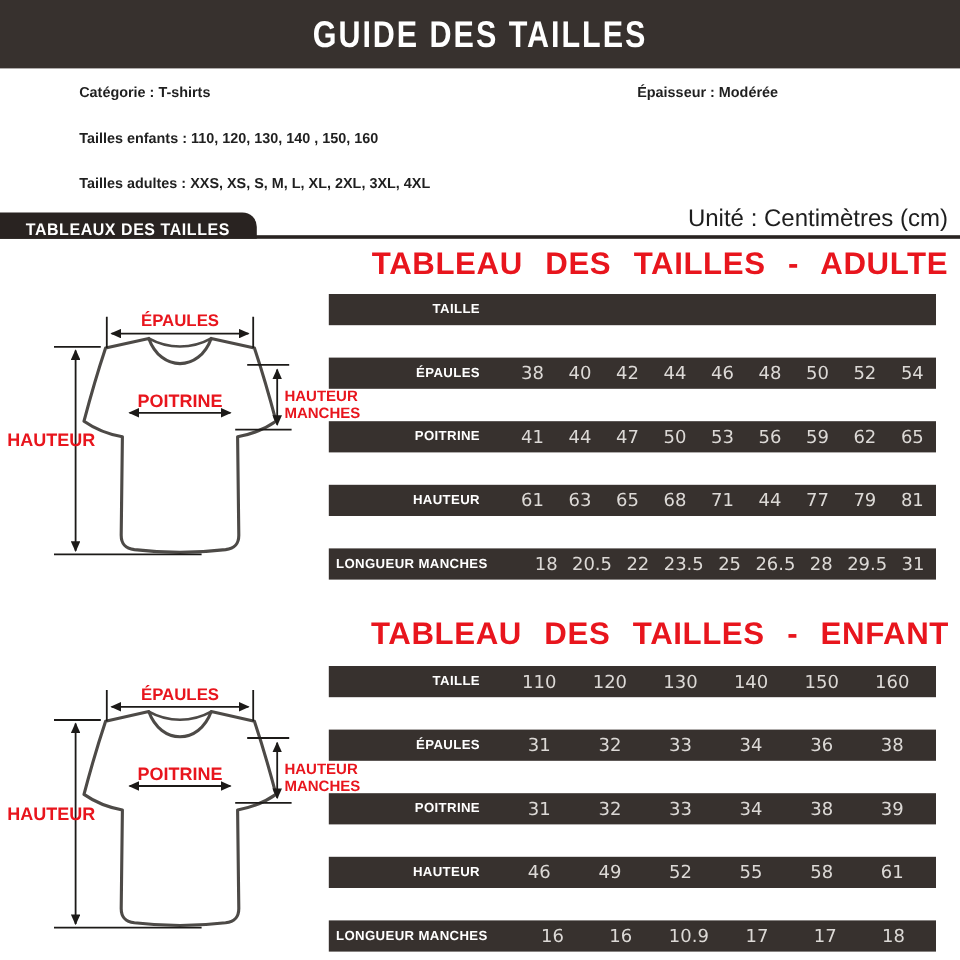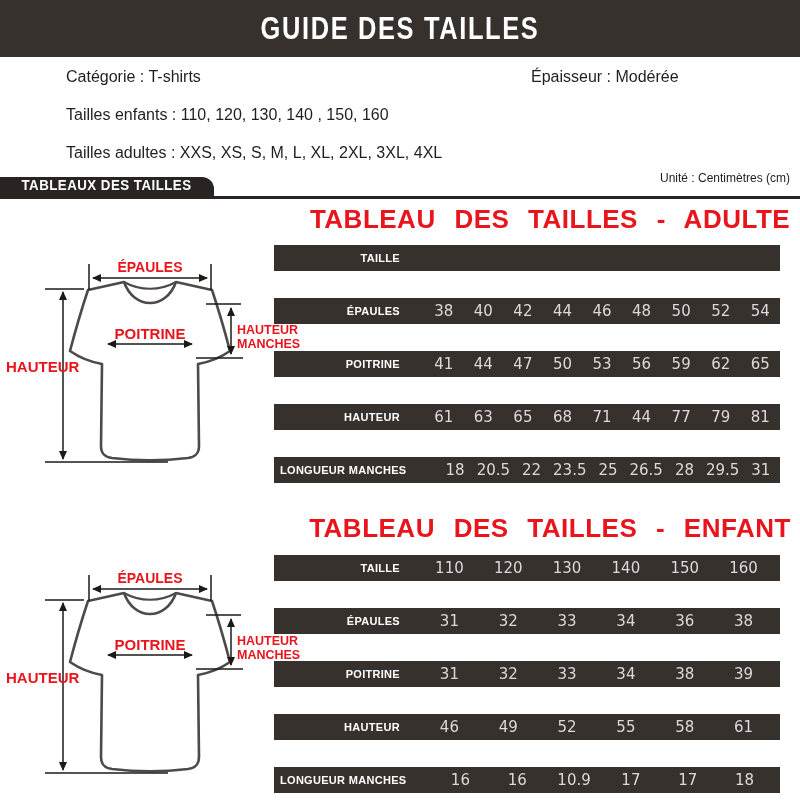--- a/index.html
+++ b/index.html
@@ -11,30 +11,30 @@
   .abs{position:absolute}
 
   
   .header-bar{left:0;top:0;width:800px;height:57px;background:var(--dark);
     display:flex;align-items:center;justify-content:center}
   .header-title{color:#fff;font-size:31px;font-weight:bold;letter-spacing:2px;
     transform:scaleX(.82);white-space:nowrap}
 
   
   .info-col{display:flex;flex-direction:column}
-  .info-line{font-size:16px;font-weight:normal;color:#1f1f1f;line-height:22px;
+  .info-line{font-size:12px;font-weight:bold;color:#1f1f1f;line-height:22px;
     height:38px;white-space:nowrap}
 
   
   .ribbon{left:0;top:177px;width:214px;height:22px;background:var(--ribbon);
-    border-radius:0 12px 0 0;display:flex;align-items:flex-start;justify-content:center}
+    border-radius:0 12px 0 0;display:flex;align-items:flex-end;justify-content:center}
   .ribbon-text{color:#fff;font-weight:bold;font-size:14px;letter-spacing:.5px;
     transform:scaleX(.95);white-space:nowrap}
   .ribbon-line{left:0;top:196px;width:800px;height:3px;background:var(--ribbon)}
-  .unit{top:171px;right:10px;font-size:12px;color:#1e1e1e;white-space:nowrap}
+  .unit{top:171px;right:10px;font-size:20px;color:#1e1e1e;white-space:nowrap}
 
   
   .section-title{width:506px;text-align:center;color:var(--red);font-weight:bold;
     font-size:26px;letter-spacing:.5px;word-spacing:11px;white-space:nowrap}
 
   
   .size-row{left:274px;width:506px;height:26px;background:var(--dark);
     display:flex;align-items:center}
   .row-label{flex:0 0 126px;padding-right:12px;text-align:right;color:#fff;
     font-weight:bold;font-size:11px;letter-spacing:.3px;white-space:nowrap}

